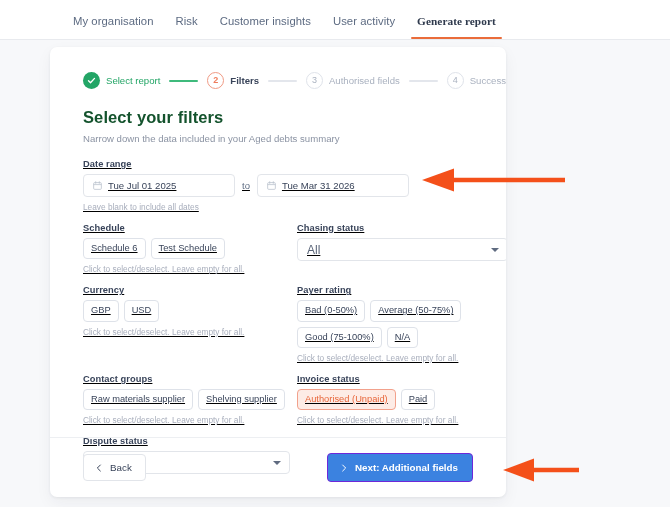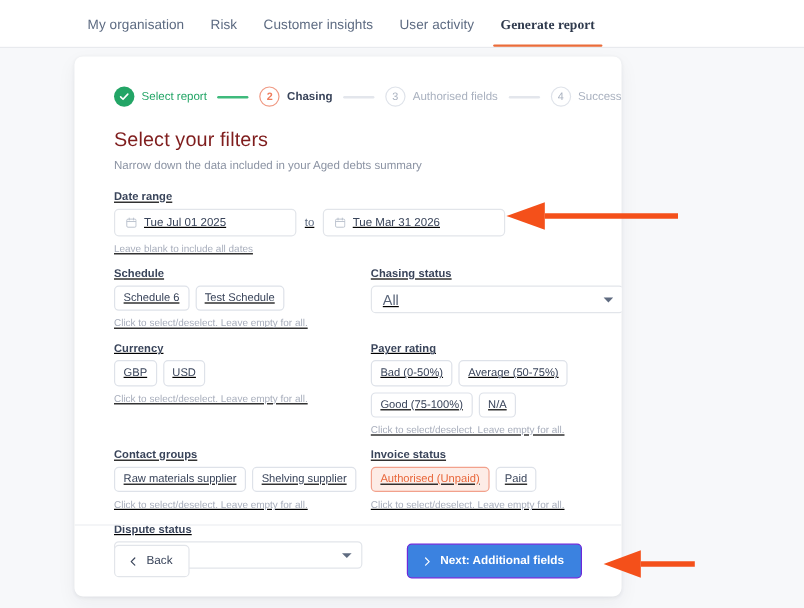--- a/index.html
+++ b/index.html
@@ -36,21 +36,21 @@
     position: absolute;
     left: 5px; right: 5px; bottom: 0;
     height: 2.5px;
     background: var(--accent, #ea6c3a);
     border-radius: 2px;
   }
 
   
   .card {
     position: absolute;
-    left: 62px; top: 47px;
+    left: 50px; top: 47px;
     width: 456px; height: 450px;
     background: #ffffff;
     border-radius: 7px;
     box-shadow: 0 1px 3px rgba(30,40,60,.07), 0 6px 16px rgba(30,40,60,.05);
     overflow: hidden;
   }
 
   
   .stepper {
     display: flex; align-items: center;
@@ -76,21 +76,21 @@
   .step .slabel { font-size: 9.6px; margin-left: 6px; white-space: nowrap; }
   .step.done .slabel { color: #23a566; }
   .step.current .slabel { color: #39445a; font-weight: bold; }
   .step.todo .slabel { color: #a9b1bf; }
   .connector { height: 2px; width: 44px; margin: 0 9px; border-radius: 2px; background: #e3e6ec; }
   .connector.done { background: #3fba7c; }
 
   
   .body { padding: 6px 33px 0 33px; }
   h1.title {
-    font-size: 16.5px; color: #7f1d1d; font-weight: normal;
+    font-size: 16.5px; color: #14532d; font-weight: bold;
     margin: 7px 0 6px 0; letter-spacing: .1px;
   }
   .subtitle { font-size: 9.6px; color: #8b93a3; margin-bottom: 15px; }
 
   .field-label {
     font-size: 9.3px; color: #39445a; font-weight: bold;
     margin-bottom: 5px; letter-spacing: .05px;
   }
   .hint { font-size: 8.3px; color: #a8aebc; margin-top: 5px; }
 
@@ -197,21 +197,21 @@
         <div class="bubble">
           <svg viewBox="0 0 12 12" aria-hidden="true">
               <path d="M2 6.3 L4.7 9 L10 3.2" fill="none" stroke="#ffffff" stroke-width="1.8" stroke-linecap="round" stroke-linejoin="round"></path>
             </svg>
         </div>
         <span class="slabel">Select report</span>
       </div>
       <div class="connector done"></div>
       <div class="step current">
         <div class="bubble">2</div>
-        <span class="slabel">Chasing</span>
+        <span class="slabel">Filters</span>
       </div>
       <div class="connector"></div>
       <div class="step todo">
         <div class="bubble">3</div>
         <span class="slabel">Authorised fields</span>
       </div>
       <div class="connector"></div>
       <div class="step todo">
         <div class="bubble">4</div>
         <span class="slabel">Success</span>

